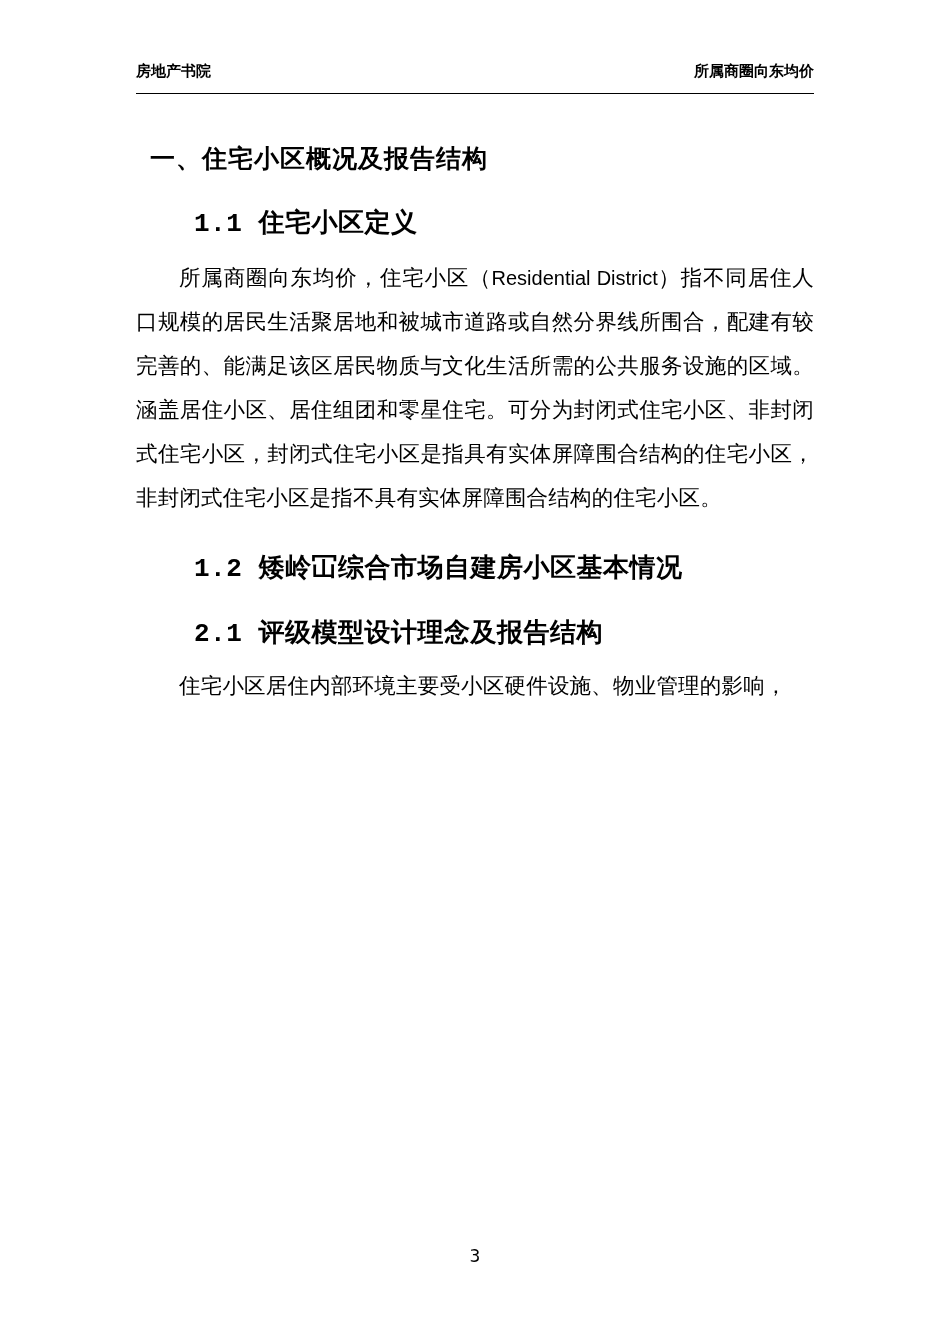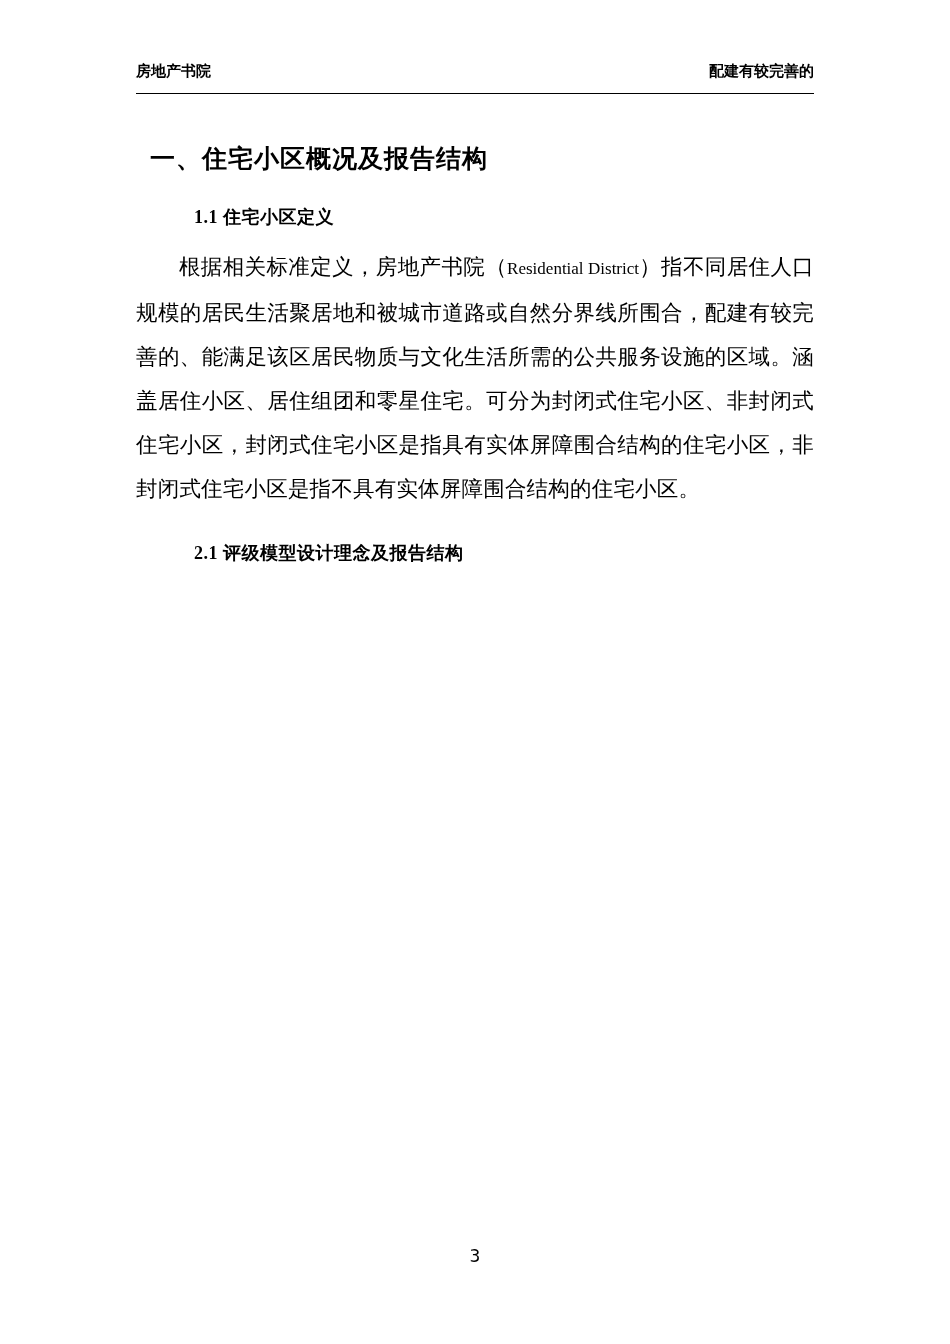--- a/index.html
+++ b/index.html
@@ -51,22 +51,22 @@
   }
   h1.sec {
     font-family: Liberation Mono, monospace;
     font-size: 25px;
     font-weight: bold;
     margin: 0 0 0 0;
     padding: 14px 0 0 14px;
     letter-spacing: 1px;
   }
   h2.sub {
-    font-family: Liberation Serif, serif;
-    font-size: 18px;
+    font-family: Liberation Mono, monospace;
+    font-size: 26px;
     font-weight: bold;
     margin: 0;
     padding: 30px 0 0 58px;
     letter-spacing: 0.5px;
   }
   h2.sub.wide {
     padding-left: 58px;
   }
   p.body {
     font-size: 21.5px;
@@ -75,55 +75,57 @@
     padding: 16px 0 0 0;
     text-align: justify;
     text-justify: inter-ideograph;
     text-indent: 2em;
     letter-spacing: 0.2px;
   }
   p.body.tight {
     padding-top: 14px;
   }
   .latin {
-    font-family: Liberation Serif, serif;
-    font-size: 17px;
+    font-family: Liberation Sans, sans-serif;
+    font-size: 20px;
     letter-spacing: 0px;
   }
   .page-number {
     position: absolute;
     top: 1246px;
     left: 0;
     width: 950px;
     text-align: center;
     font-family: "DejaVu Sans", "Liberation Sans", sans-serif;
     font-size: 17px;
   }
 </style>
 </head>
 <body>
 
 <div class="page">
 
   <div class="header">
     <span>房地产书院</span>
-    <span>配建有较完善的</span>
+    <span>所属商圈向东均价</span>
   </div>
   <div class="header-rule"></div>
 
   <div class="content">
 
     <h1 class="sec">一、住宅小区概况及报告结构</h1>
 
     <h2 class="sub">1.1  住宅小区定义</h2>
 
-    <p class="body"><span>根据相关标准定义，房地产书院（</span><span class="latin">Residential District</span><span>）指不同居住人口规模的居民生活聚居地和被城市道路或自然分界线所围合，配建有较完善的、能满足该区居民物质与文化生活所需的公共服务设施的区域。涵盖居住小区、居住组团和零星住宅。可分为封闭式住宅小区、非封闭式住宅小区，封闭式住宅小区是指具有实体屏障围合结构的住宅小区，非封闭式住宅小区是指不具有实体屏障围合结构的住宅小区。</span></p>
+    <p class="body"><span>所属商圈向东均价，住宅小区（</span><span class="latin">Residential District</span><span>）指不同居住人口规模的居民生活聚居地和被城市道路或自然分界线所围合，配建有较完善的、能满足该区居民物质与文化生活所需的公共服务设施的区域。涵盖居住小区、居住组团和零星住宅。可分为封闭式住宅小区、非封闭式住宅小区，封闭式住宅小区是指具有实体屏障围合结构的住宅小区，非封闭式住宅小区是指不具有实体屏障围合结构的住宅小区。</span></p>
 
+    <h2 class="sub wide">1.2  矮岭冚综合市场自建房小区基本情况</h2>
 
 
     <h2 class="sub">2.1  评级模型设计理念及报告结构</h2>
 
+    <p class="body tight">住宅小区居住内部环境主要受小区硬件设施、物业管理的影响，</p>
 
   </div>
 
   <div class="page-number">3</div>
 
 </div>
 
 </body></html>

